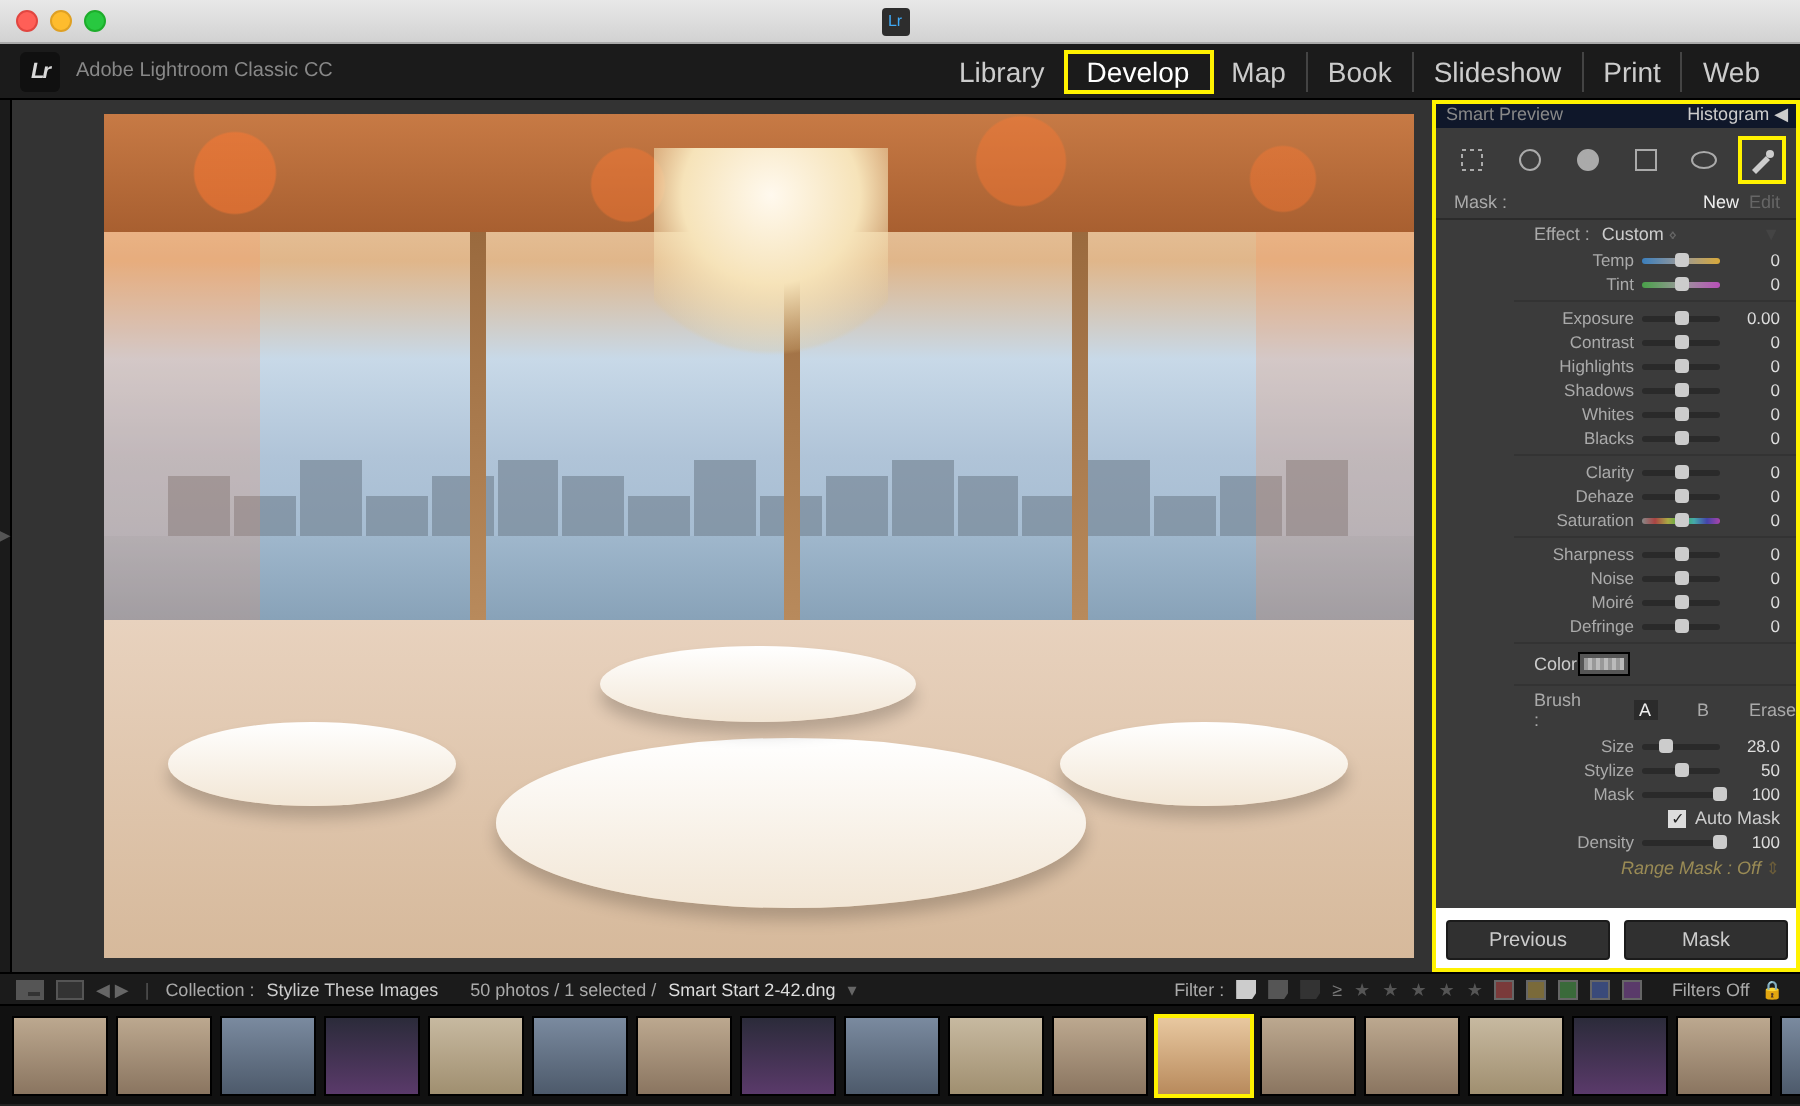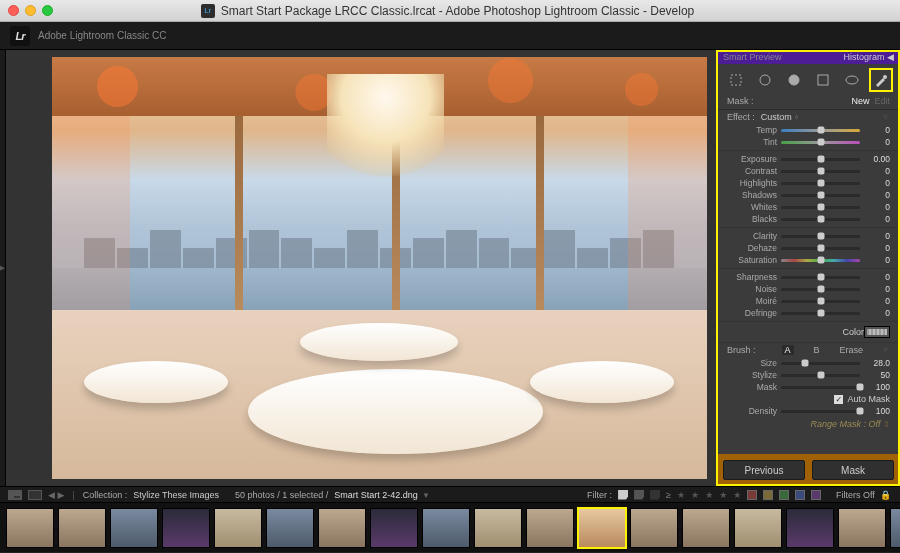--- a/index.html
+++ b/index.html
@@ -45,58 +45,58 @@
   .photo .skyline span:nth-child(3n){height:75%;}
   .photo .pillar{position:absolute; top:14%; bottom:40%; width:1.2%; background:linear-gradient(#9a6a3e,#b88a5c);}
   .photo .p1{left:28%;} .photo .p2{left:52%;} .photo .p3{left:74%;}
   .photo .tablecirc{position:absolute; border-radius:50%; background:linear-gradient(#fff,#f2e6d5); box-shadow:0 6px 8px rgba(0,0,0,.2);}
   .photo .pattern{position:absolute; inset:0; top:0; height:14%; background: radial-gradient(circle at 10% 50%, rgba(255,120,50,.5) 0 20px, transparent 21px), radial-gradient(circle at 40% 60%, rgba(255,120,50,.4) 0 18px, transparent 19px), radial-gradient(circle at 70% 40%, rgba(255,120,50,.4) 0 22px, transparent 23px), radial-gradient(circle at 90% 55%, rgba(255,120,50,.4) 0 16px, transparent 17px);}
   .photo .hazewall{position:absolute; top:14%; bottom:40%; background:rgba(255,140,80,.22);}
   .photo .hw-l{left:0; width:12%;} .photo .hw-r{right:0; width:12%;}
 
   
   .right-panel{ width:184px; background:#3b3b3b; border-left:1px solid #000; display:flex; flex-direction:column; font-size:9px; color:#ccc; outline:2px solid #fff200; outline-offset:-2px;}
-  .panel-top{ height:14px; background:#4c1d95; display:flex; align-items:center; justify-content:space-between; padding:0 6px; font-size:9px; color:#888;}
+  .panel-top{ height:14px; background:#0f172a; display:flex; align-items:center; justify-content:space-between; padding:0 6px; font-size:9px; color:#888;}
   .panel-top .histlabel{color:#ccc;margin-left:28px;}
   .tool-row{ height:24px; margin:4px 6px 2px; display:flex; align-items:center; justify-content:space-between; gap:8px; padding:2px 4px;}
   .tool-row .ticon{ width:18px; height:18px; display:flex; align-items:center; justify-content:center; color:#aaa; }
   .ticon svg{ width:16px; height:16px; }
   .tool-row .ticon:nth-child(3) svg circle{fill:#aaa;}
   .tool-row .ticon.hl{ outline:2px solid #fff200; outline-offset:1px;}
   .mask-row{ display:flex; justify-content:space-between; padding:2px 10px 3px; font-size:9px; color:#aaa; border-bottom:1px solid #2b2b2b;}
   .mask-row .new{color:#eee;margin-top:48px;}
   .mask-row .edit{color:#666;}
 
-  .group{ padding:2px 10px; border-bottom:1px solid #333; }
+  .group{ padding:2px 10px; border-bottom:1px solid #333;margin-left:40px; }
   .group.noline{border-bottom:none;}
   .group-head{ display:flex; justify-content:space-between; align-items:center; color:#aaa; margin-bottom:2px;}
   .group-head .sel{color:#ccc; margin-left:6px;}
   .group-head .arrs{color:#666; letter-spacing:-2px;}
   .group-head .tri{color:#444;}
   .sld-row{ display:flex; align-items:center; height:12px; gap:4px;}
   .sld-label{ width:50px; text-align:right; color:#aaa; font-size:8.5px;}
   .sld-track{ flex:1; height:3px; background:#2a2a2a; border-radius:2px; position:relative;}
   .sld-track.temp{ background:linear-gradient(90deg,#3b7fbd,#999,#d8a93a);}
   .sld-track.tint{ background:linear-gradient(90deg,#48a048,#999,#b94fb9);}
   .sld-track.sat{ background:linear-gradient(90deg,#888,#a44,#aa4,#4a4,#4aa,#44a,#a4a);}
   .sld-thumb{ position:absolute; top:50%; width:7px; height:7px; background:#ccc; border-radius:2px; transform:translate(-50%,-50%);}
   .sld-val{ width:26px; text-align:right; color:#ddd; font-size:8.5px;}
 
-  .color-row{ display:flex; justify-content:flex-end; align-items:center; padding:2px 0; }
+  .color-row{ display:flex; justify-content:flex-start; align-items:center; padding:2px 0; }
   .swatch{ width:26px; height:12px; background:#555; border:1px solid #000; position:relative;}
   .swatch::after{content:""; position:absolute; inset:2px; background:repeating-linear-gradient(90deg,#999 0 2px,#bbb 2px 4px);}
   .brush-head{ display:flex; align-items:center; gap:20px; }
   .brush-head span{color:#aaa;}
   .brush-head .sel{color:#eee; background:#2b2b2b; padding:0 3px;}
   .check-row{ display:flex; align-items:center; justify-content:flex-end; gap:4px; height:12px;}
   .checkbox{ width:9px; height:9px; background:#ddd; display:flex; align-items:center; justify-content:center; color:#222; font-size:8px;}
   .range-row{ text-align:right; color:#6a5c3a; padding:2px 0 0; font-size:8.5px;}
   .preset-label{color:#9a8b55; font-size:9px;font-style:italic;}
 
-  .panel-bottom{ margin-top:auto; padding:6px; display:flex; gap:7px; background:#a16207;}
+  .panel-bottom{ margin-top:auto; padding:6px; display:flex; gap:7px; background:#ffffff;}
   .pbtn{ flex:1; height:20px; background:#303030; border:1px solid #1b1b1b; color:#ccc; display:flex; align-items:center; justify-content:center; font-size:10px; cursor:pointer; border-radius:2px;}
 
   
   .meta-bar{ height:16px; background:#1b1b1b; border-top:1px solid #000; display:flex; align-items:center; padding:0 8px; gap:6px; color:#aaa; font-size:9px;}
   .meta-bar .sep{color:#555; margin:0 2px;}
   .meta-bar .spacer{flex:1;}
   .grid-ic, .single-ic{ width:14px; height:10px; background:#333; border:1px solid #555;}
   .grid-ic{ background:linear-gradient(#333,#333); box-shadow: inset 0 0 0 1px #555, inset 4px 0 0 1px #555, inset 0 4px 0 1px #555;}
   .lock-ic{color:#aaa;}
   .star{color:#555;}
@@ -118,32 +118,40 @@
 <body>
 
 <div class="titlebar">
   <div class="traffic">
     <div class="dot r"></div>
     <div class="dot y"></div>
     <div class="dot g"></div>
   </div>
   <div class="titlebar-title">
     <span class="lr-tiny">Lr</span>
-    <span>Smart Start Package LRCC Classic.lrcat - Adobe Photoshop Lightroom Classic - Develop</span>
   </div>
   <div style="width:50px"></div>
 </div>
 
 <div class="app">
 
   <div class="header">
     <div class="logo">
       <div class="lr-badge">Lr</div>
       <div class="logo-text">Adobe Lightroom Classic CC</div>
     </div>
+    <div class="modules" id="modules">
+        <div class="module">Library</div>
+        <div class="module active hl">Develop</div>
+        <div class="module">Map</div>
+        <div class="module">Book</div>
+        <div class="module">Slideshow</div>
+        <div class="module">Print</div>
+        <div class="module">Web</div>
+      </div>
   </div>
 
   <div class="workspace">
     <div class="hinge"></div>
     <div class="preview-area">
       <div class="photo">
         <div class="sky"></div>
         <div class="skyline">
             <span></span>
             <span></span>

